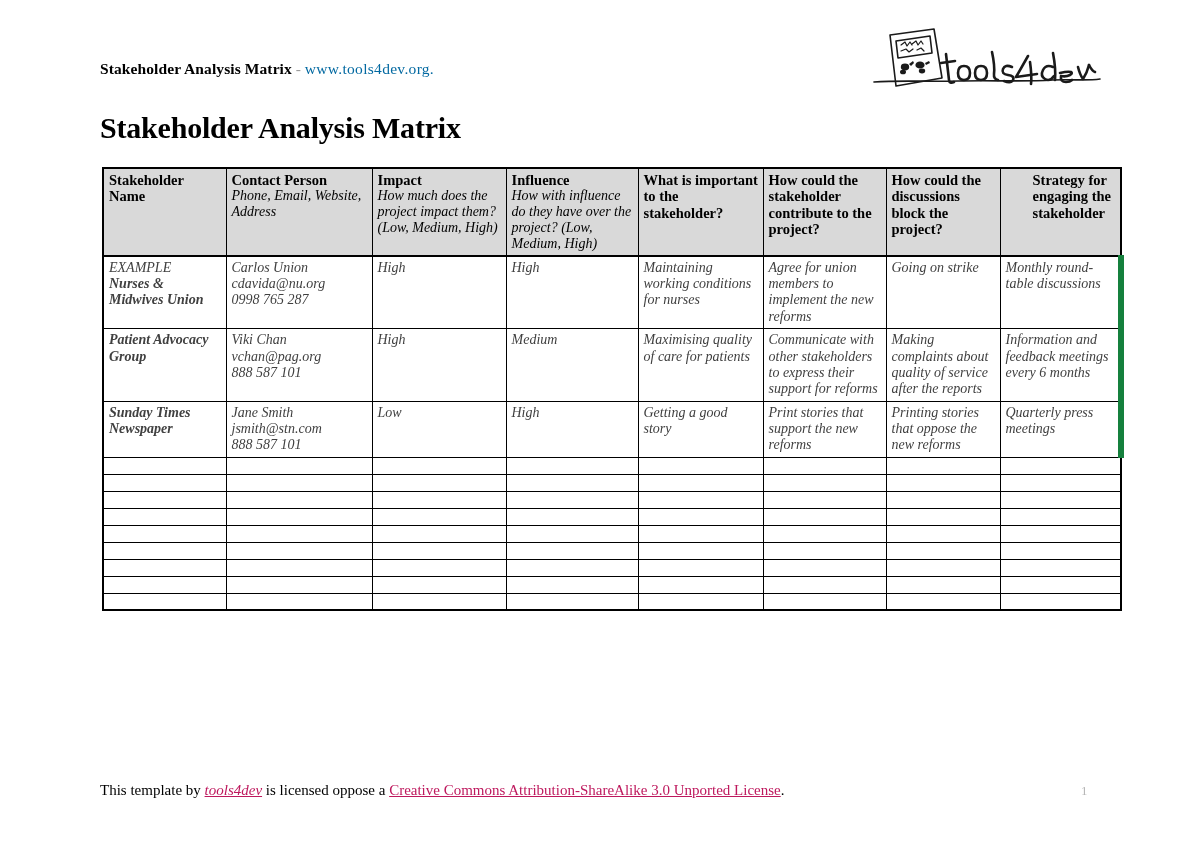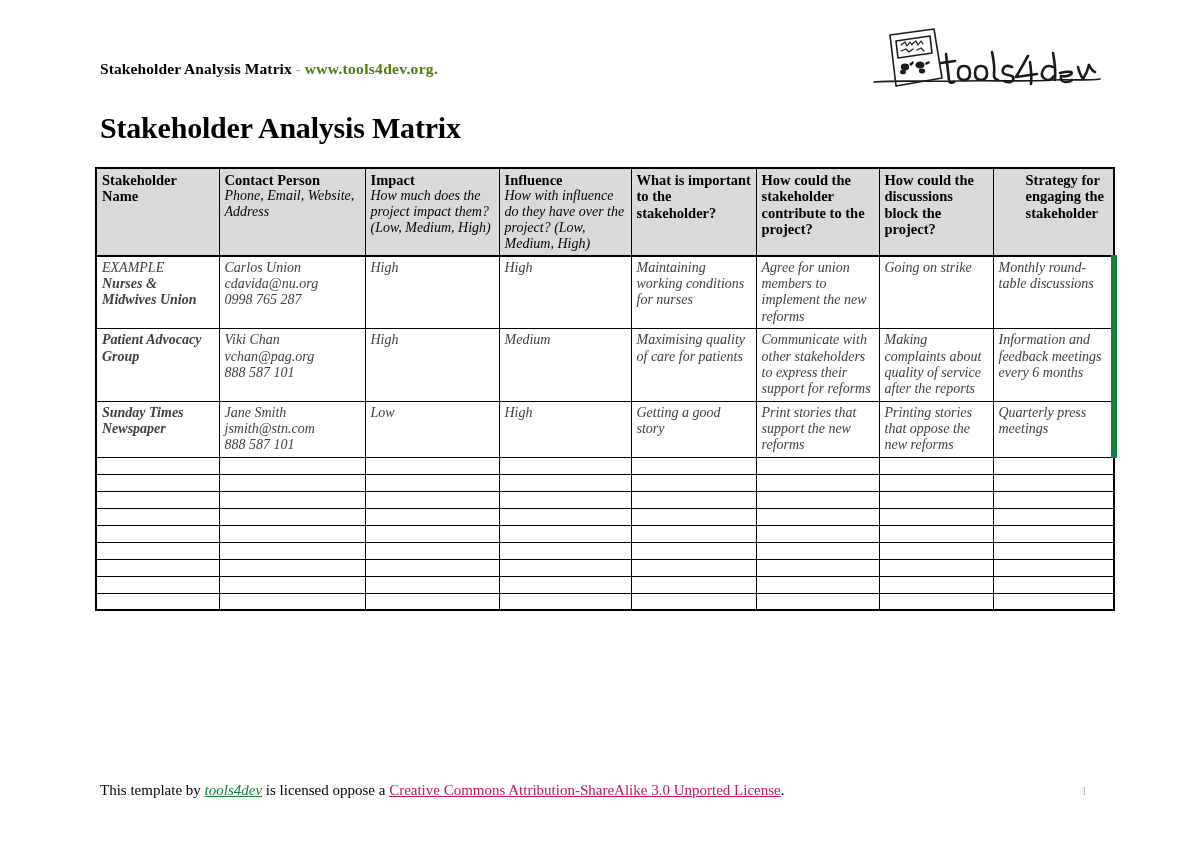--- a/index.html
+++ b/index.html
@@ -41,23 +41,22 @@
   }
   .running-head .rh-title {
     font-weight: bold;
     letter-spacing: 0.1px;
   }
   .running-head .rh-sep {
     color: #9a9a9a;
     font-weight: normal;
   }
   .running-head .rh-url {
-    color: #4d7c0f;
+    color: #0369a1;
     letter-spacing: 0.3px;
-    font-weight: bold;
   }
 
   
   .logo {
     position: absolute;
     left: 872px;
     top: 20px;
     width: 232px;
     height: 76px;
   }
@@ -79,20 +78,21 @@
   .matrix-wrap {
     position: absolute;
     left: 95px;
     top: 167px;
     width: 1018px;
   }
   table.matrix {
     border-collapse: collapse;
     width: 1018px;
     table-layout: fixed;
+    margin-left: 7px;
   }
   table.matrix td, table.matrix th {
     border: 1px solid #000000;
     vertical-align: top;
     padding: 3px 4px 3px 5px;
     box-sizing: border-box;
   }
   
   table.matrix {
     outline: none;
@@ -160,21 +160,21 @@
   .footer {
     position: absolute;
     left: 100px;
     top: 781px;
     width: 1010px;
     font-size: 15px;
     line-height: 1.2;
     white-space: nowrap;
   }
   .footer .tools4dev-link {
-    color: #15803d;
+    color: #be185d;
     font-style: italic;
   }
   .footer .cc-link {
     color: #be185d;
     text-decoration: underline;
   }
   .page-number {
     position: absolute;
     left: 1081px;
     top: 783px;

